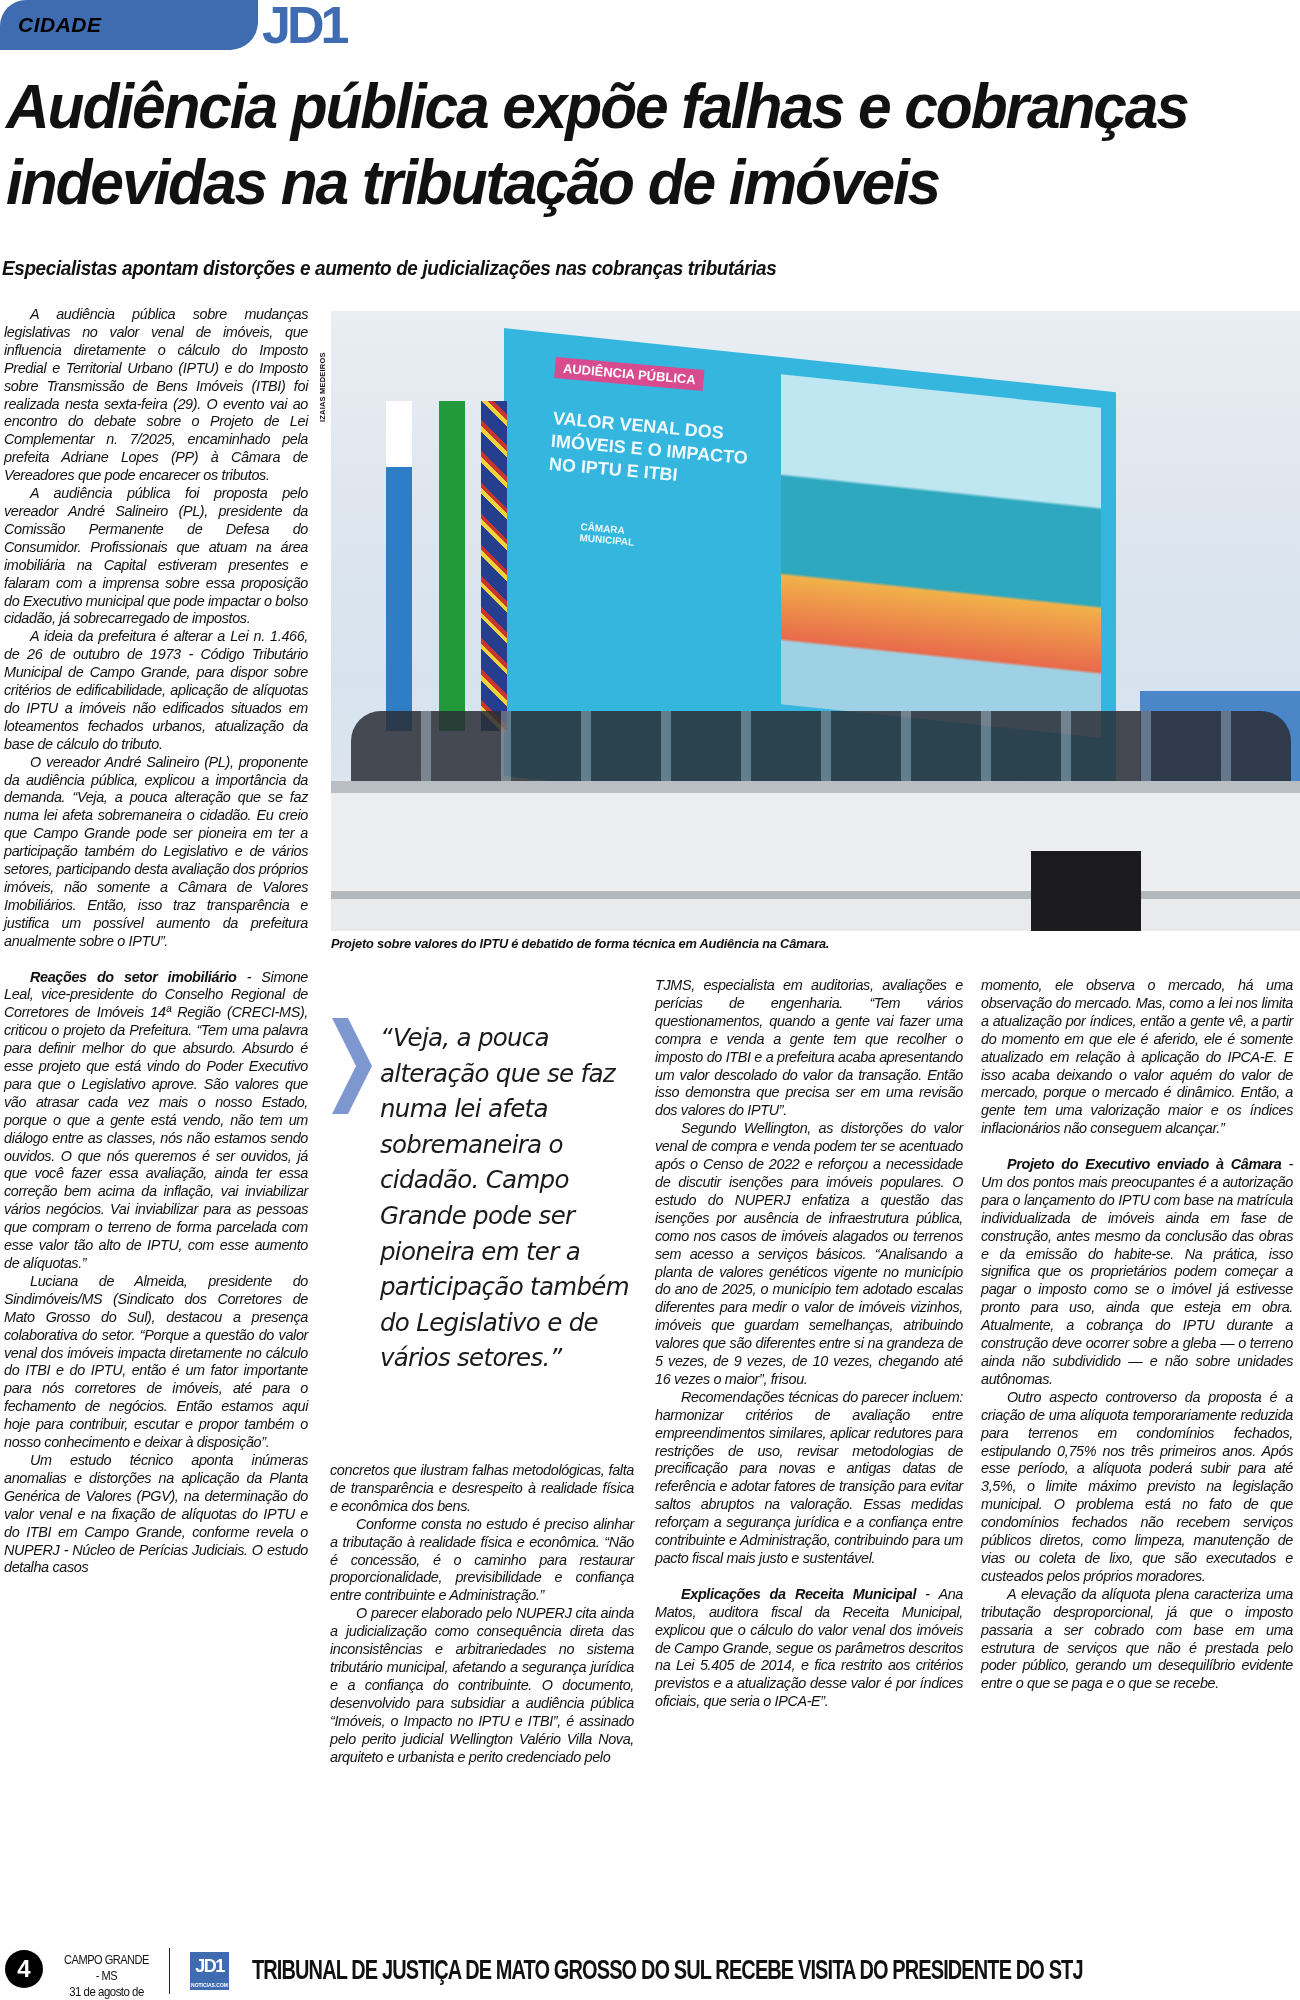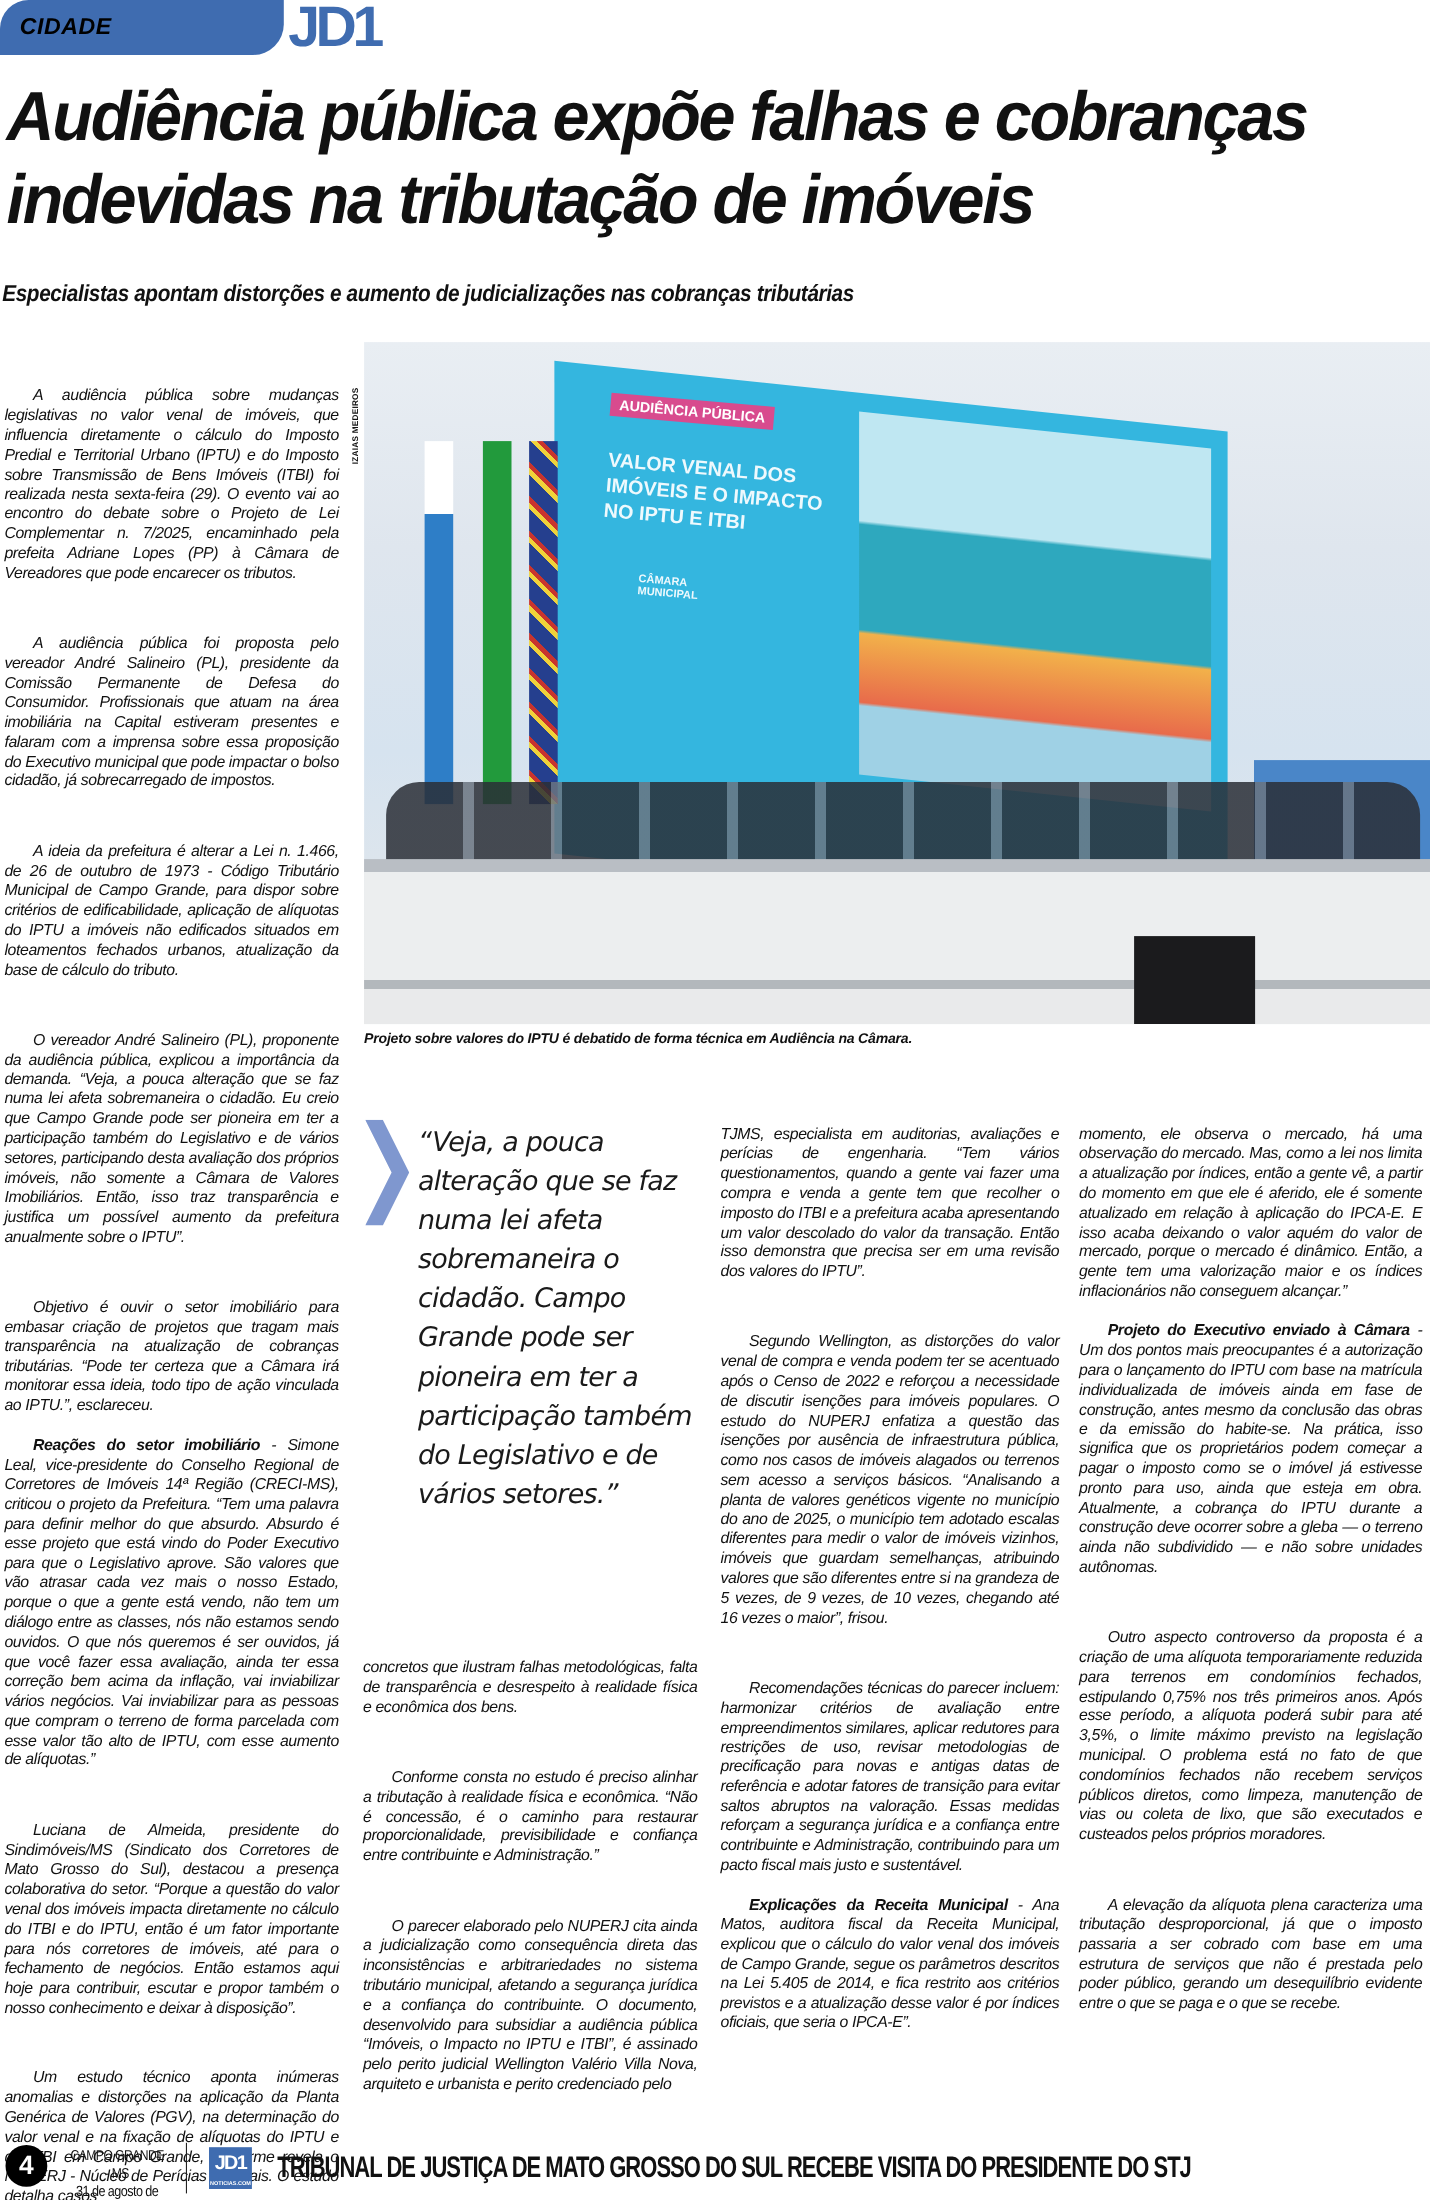--- a/index.html
+++ b/index.html
@@ -30,21 +30,21 @@
     position: absolute; left: 2px; top: 256px; width: 1100px;
     font-size: 21px; font-weight: bold; font-style: italic; letter-spacing: -0.4px;
     transform: scaleX(0.9); transform-origin: left top;
   }
 
   
   .col {
     position: absolute; font-size: 14.4px; line-height: 17.9px; font-style: italic; text-align: justify;
     font-family: "Liberation Sans", sans-serif; letter-spacing: -0.35px;
   }
-  .col p { text-indent: 26px; margin-top: 46px; }
+  .col p { text-indent: 26px; }
   .col p.nobreak { text-indent: 0; }
   .col p.gap { margin-top: 17.9px; }
   .col b { font-weight: bold; }
 
   #col1 { left: 4px; top: 306px; width: 304px; }
   #col2 { left: 330px; top: 1462px; width: 304px; }
   #col3 { left: 655px; top: 977px; width: 308px; }
   #col4 { left: 981px; top: 977px; width: 312px; }
 
   
@@ -134,21 +134,20 @@
 <div class="brand-logo">JD1</div>
 
 <h1 class="headline">Audiência pública expõe falhas e cobranças indevidas na tributação de imóveis</h1>
 <h2 class="subhead">Especialistas apontam distorções e aumento de judicializações nas cobranças tributárias</h2>
 
 <div class="col" id="col1">
   <p>A audiência pública sobre mudanças legislativas no valor venal de imóveis, que influencia diretamente o cálculo do Imposto Predial e Territorial Urbano (IPTU) e do Imposto sobre Transmissão de Bens Imóveis (ITBI) foi realizada nesta sexta-feira (29). O evento vai ao encontro do debate sobre o Projeto de Lei Complementar n. 7/2025, encaminhado pela prefeita Adriane Lopes (PP) à Câmara de Vereadores que pode encarecer os tributos.</p>
   <p>A audiência pública foi proposta pelo vereador André Salineiro (PL), presidente da Comissão Permanente de Defesa do Consumidor. Profissionais que atuam na área imobiliária na Capital estiveram presentes e falaram com a imprensa sobre essa proposição do Executivo municipal que pode impactar o bolso cidadão, já sobrecarregado de impostos.</p>
   <p>A ideia da prefeitura é alterar a Lei n. 1.466, de 26 de outubro de 1973 - Código Tributário Municipal de Campo Grande, para dispor sobre critérios de edificabilidade, aplicação de alíquotas do IPTU a imóveis não edificados situados em loteamentos fechados urbanos, atualização da base de cálculo do tributo.</p>
   <p>O vereador André Salineiro (PL), proponente da audiência pública, explicou a importância da demanda. “Veja, a pouca alteração que se faz numa lei afeta sobremaneira o cidadão. Eu creio que Campo Grande pode ser pioneira em ter a participação também do Legislativo e de vários setores, participando desta avaliação dos próprios imóveis, não somente a Câmara de Valores Imobiliários. Então, isso traz transparência e justifica um possível aumento da prefeitura anualmente sobre o IPTU”.</p>
-  <p>Objetivo é ouvir o setor imobiliário para embasar criação de projetos que tragam mais transparência na atualização de cobranças tributárias. “Pode ter certeza que a Câmara irá monitorar essa ideia, todo tipo de ação vinculada ao IPTU.”, esclareceu.</p>
   <p class="gap"><b>Reações do setor imobiliário</b><span> - Simone Leal, vice-presidente do Conselho Regional de Corretores de Imóveis 14ª Região (CRECI-MS), criticou o projeto da Prefeitura. “Tem uma palavra para definir melhor do que absurdo. Absurdo é esse projeto que está vindo do Poder Executivo para que o Legislativo aprove. São valores que vão atrasar cada vez mais o nosso Estado, porque o que a gente está vendo, não tem um diálogo entre as classes, nós não estamos sendo ouvidos. O que nós queremos é ser ouvidos, já que você fazer essa avaliação, ainda ter essa correção bem acima da inflação, vai inviabilizar vários negócios. Vai inviabilizar para as pessoas que compram o terreno de forma parcelada com esse valor tão alto de IPTU, com esse aumento de alíquotas.”</span></p>
   <p>Luciana de Almeida, presidente do Sindimóveis/MS (Sindicato dos Corretores de Mato Grosso do Sul), destacou a presença colaborativa do setor. “Porque a questão do valor venal dos imóveis impacta diretamente no cálculo do ITBI e do IPTU, então é um fator importante para nós corretores de imóveis, até para o fechamento de negócios. Então estamos aqui hoje para contribuir, escutar e propor também o nosso conhecimento e deixar à disposição”.</p>
   <p>Um estudo técnico aponta inúmeras anomalias e distorções na aplicação da Planta Genérica de Valores (PGV), na determinação do valor venal e na fixação de alíquotas do IPTU e do ITBI em Campo Grande, conforme revela o NUPERJ - Núcleo de Perícias Judiciais. O estudo detalha casos</p>
 </div>
 
 <div class="photo-credit">IZAIAS MEDEIROS</div>
 <div class="photo">
   <div class="wall-right"></div>
   <div class="banner"></div>
   <div class="banner-city"></div>

